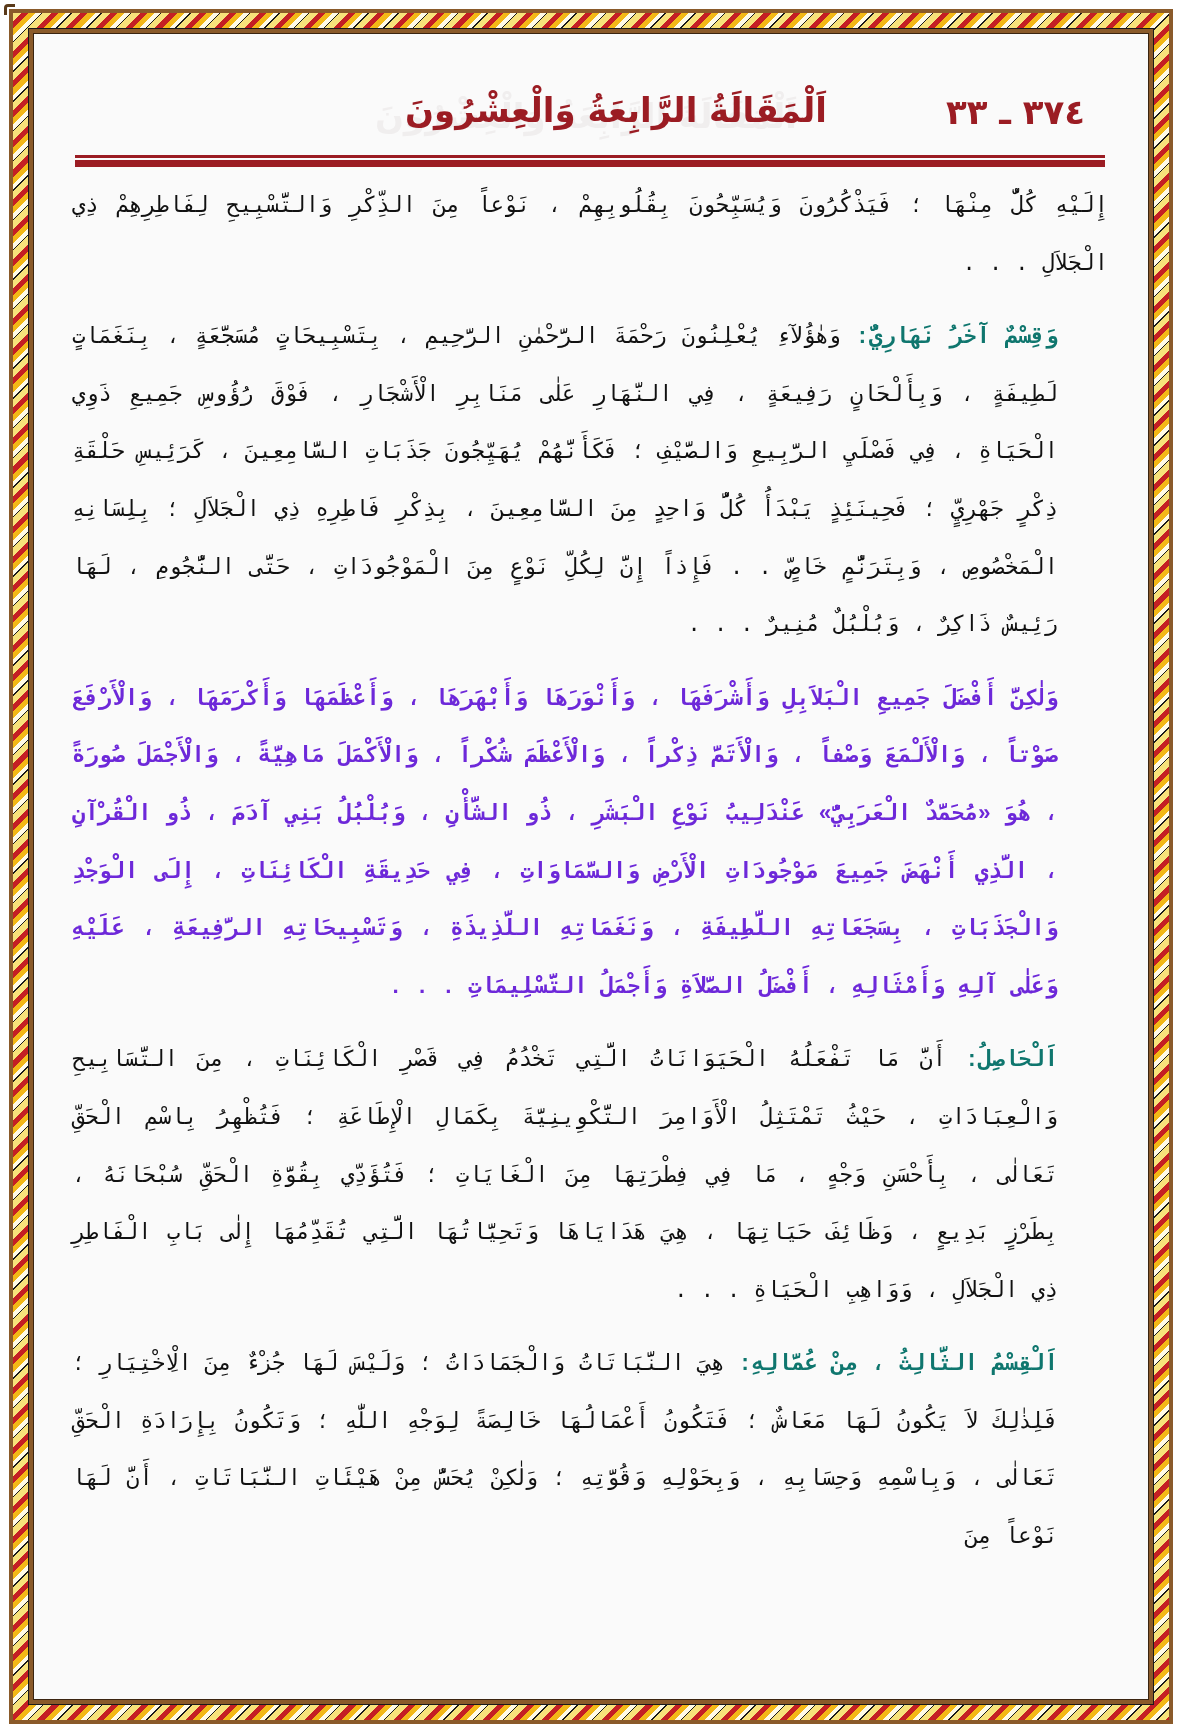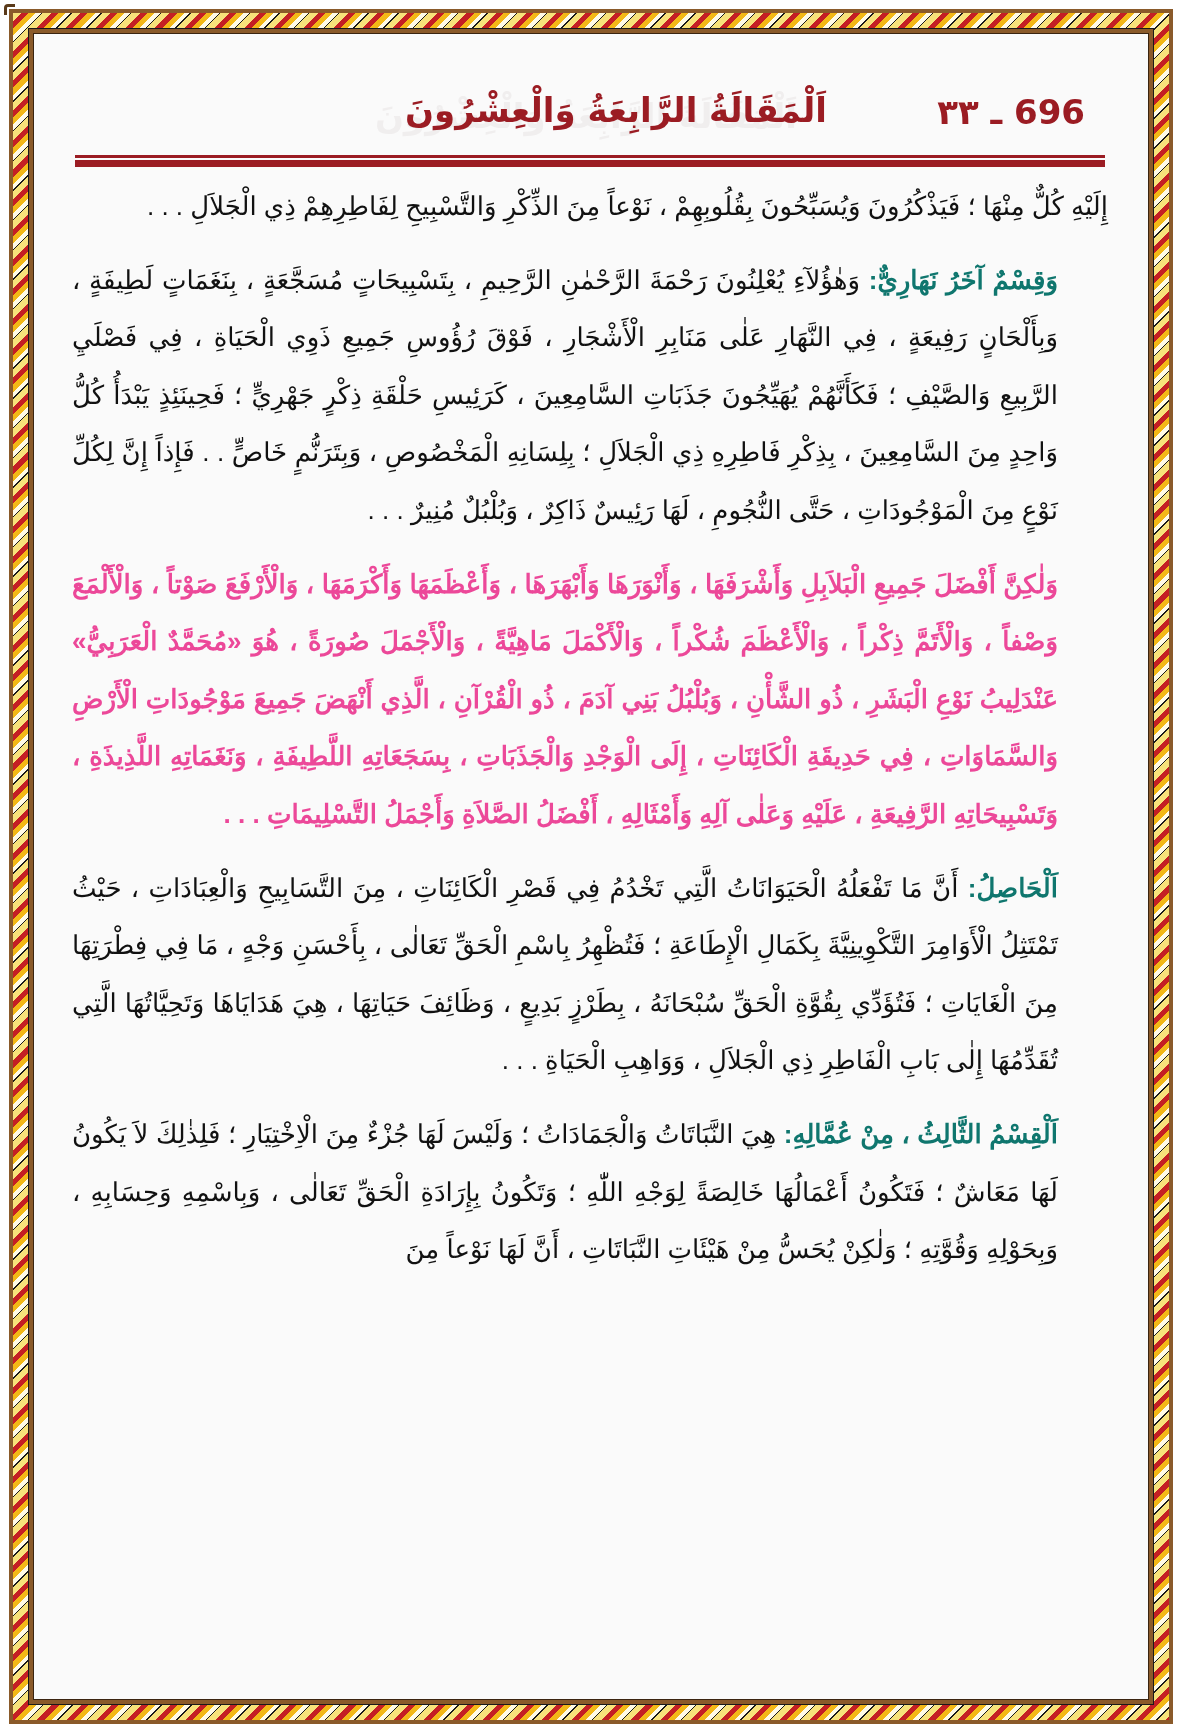--- a/index.html
+++ b/index.html
@@ -62,45 +62,45 @@
   .rule {
     position: absolute; left: 75px; width: 1030px; background: #9b1c23;
   }
   .rule-1 { top: 155px; height: 3px; }
   .rule-2 { top: 160px; height: 7px; }
 
   
   .content {
     position: absolute; left: 72px; top: 178px; width: 1036px;
     direction: rtl; text-align: justify; text-align-last: right;
-    font-family: Liberation Sans, sans-serif;
-    font-size: 26px; line-height: 57.6px; color: #111;
+    font-family: Liberation Mono, monospace;
+    font-size: 22px; line-height: 57.6px; color: #111;
   }
   .content p { margin: 0; }
   .content p.gap { margin-top: 16px; }
-  .content p.red-para { color: #ec4899; font-weight: bold; margin-top: 16px; }
+  .content p.red-para { color: #6d28d9; font-weight: bold; margin-top: 16px; }
   .red { color: #0f766e; font-weight: bold; }
 
   .indent { padding-right: 50px; }
 </style>
 </head>
 <body>
 
 <div class="page">
 
   <div class="frame-outer">
     <div class="frame-gap">
       <div class="frame-inner"></div>
     </div>
   </div>
 
   <div class="header">
     <span class="chapter-title-ghost">اَلْمَقَالَةُ الرَّابِعَةُ وَالْعِشْرُونَ</span>
     <span class="chapter-title">اَلْمَقَالَةُ الرَّابِعَةُ وَالْعِشْرُونَ</span>
-    <span class="page-number">696 ـ ٣٣</span>
+    <span class="page-number">٣٧٤ ـ ٣٣</span>
   </div>
   <div class="rule rule-1"></div>
   <div class="rule rule-2"></div>
 
   <div class="content">
     <p>
       <span>إِلَيْهِ كُلٌّ مِنْهَا ؛ فَيَذْكُرُونَ وَيُسَبِّحُونَ بِقُلُوبِهِمْ ، نَوْعاً مِنَ الذِّكْرِ وَالتَّسْبِيحِ لِفَاطِرِهِمْ ذِي الْجَلاَلِ . . .</span>
     </p>
 
     <p class="gap indent">

